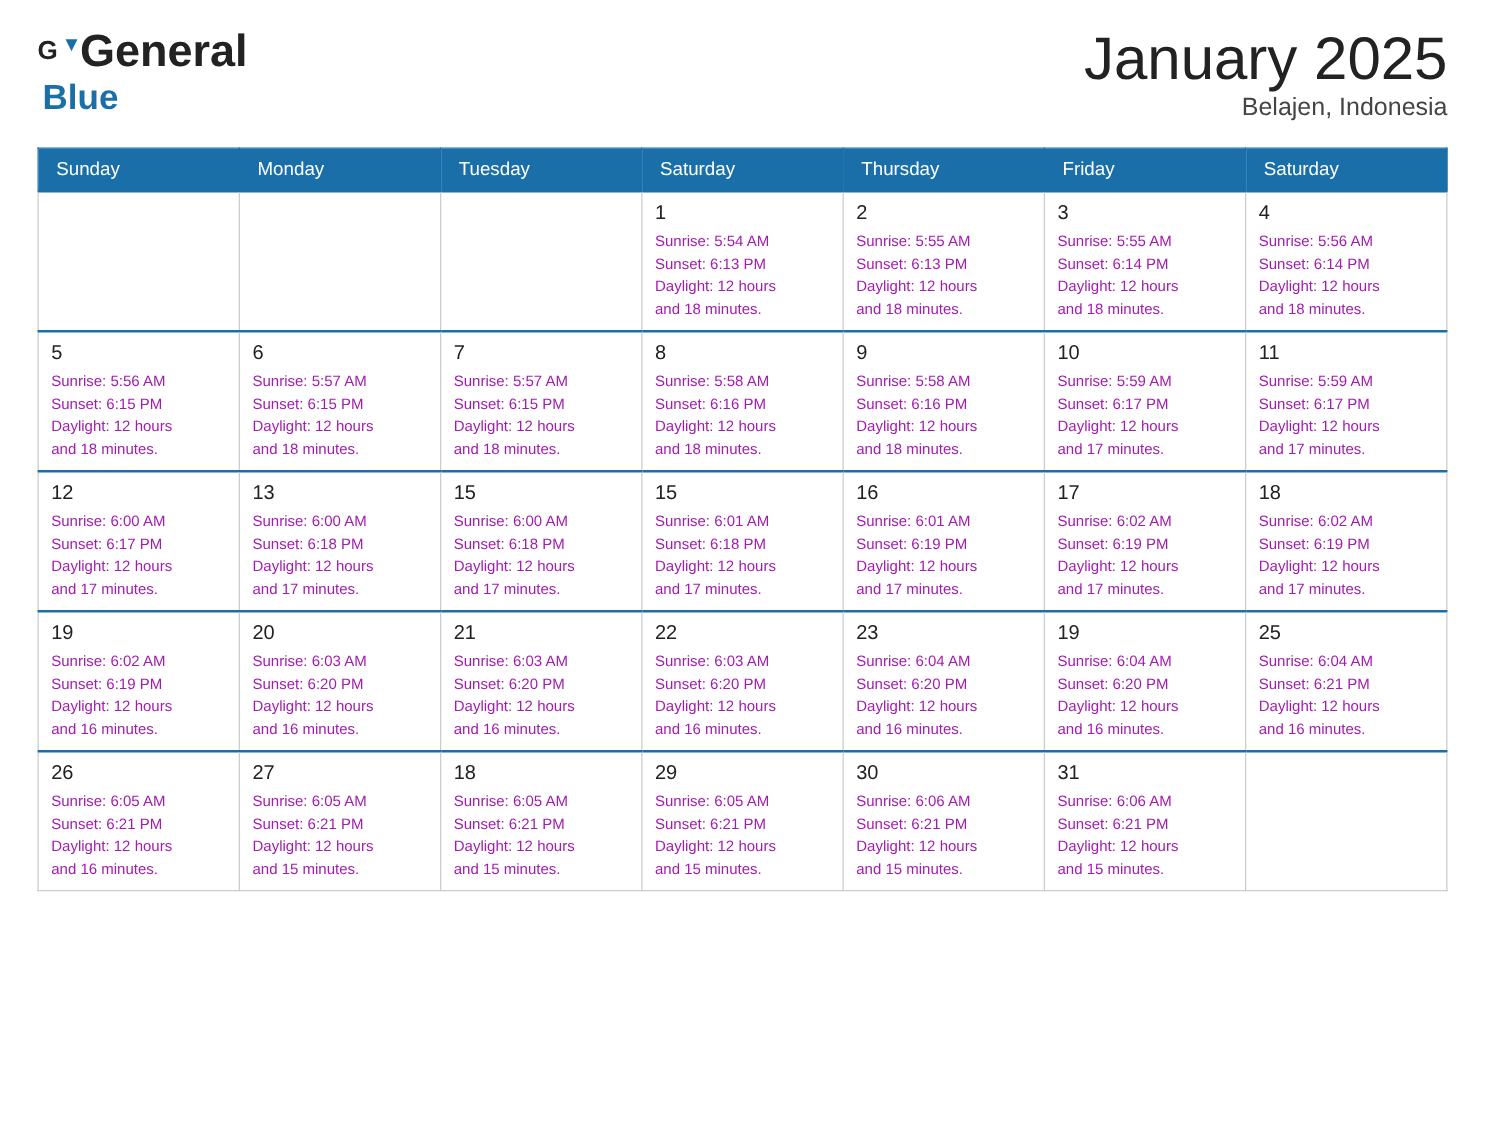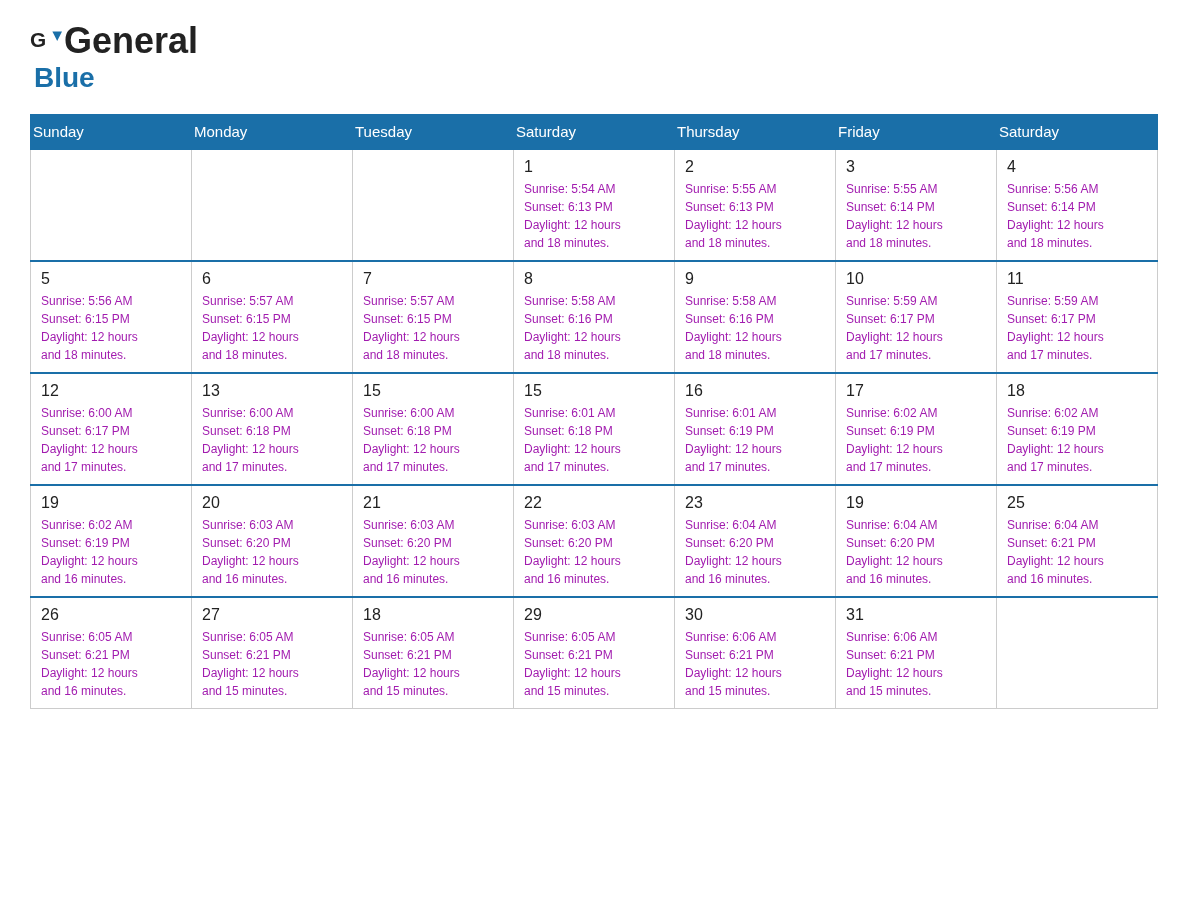--- a/index.html
+++ b/index.html
@@ -31,21 +31,21 @@
     .calendar-table {
       width: 100%;
       border-collapse: collapse;
       table-layout: fixed;
     }
     .calendar-table thead tr th {
       background-color: #1a6fa8;
       color: #fff;
       font-size: 15px;
       font-weight: normal;
-      padding: 8px 2px;
+      padding: 8px 14px;
       text-align: left;
       border: 1px solid #1a6fa8;
     }
     .calendar-table tbody tr td {
       vertical-align: top;
       padding: 8px 10px;
       border: 1px solid #ccc;
       border-top: 2px solid #1a6fa8;
       font-size: 12.5px;
       color: #333;
@@ -88,20 +88,24 @@
       <svg class="logo-icon" viewBox="0 0 40 40">
         <text x="0" y="28" font-size="26" font-weight="bold" fill="#222">G</text>
         <polygon points="28,8 40,8 34,20" fill="#1a6fa8"></polygon>
       </svg>
       <span style="font-size:36px; font-weight:bold; color:#222;">General</span>
     </div>
     <div style="padding-left: 4px;">
       <span style="font-size:28px; font-weight:bold; color:#1a6fa8;">Blue</span>
     </div>
   </div>
+  <div class="title-section">
+    <div class="calendar-title">January 2025</div>
+    <div class="calendar-subtitle">Belajen, Indonesia</div>
+  </div>
 </div>
 
 <table class="calendar-table">
   <thead>
     <tr>
     <th>Sunday</th>
         <th>Monday</th>
         <th>Tuesday</th>
         <th>Saturday</th>
         <th>Thursday</th>

